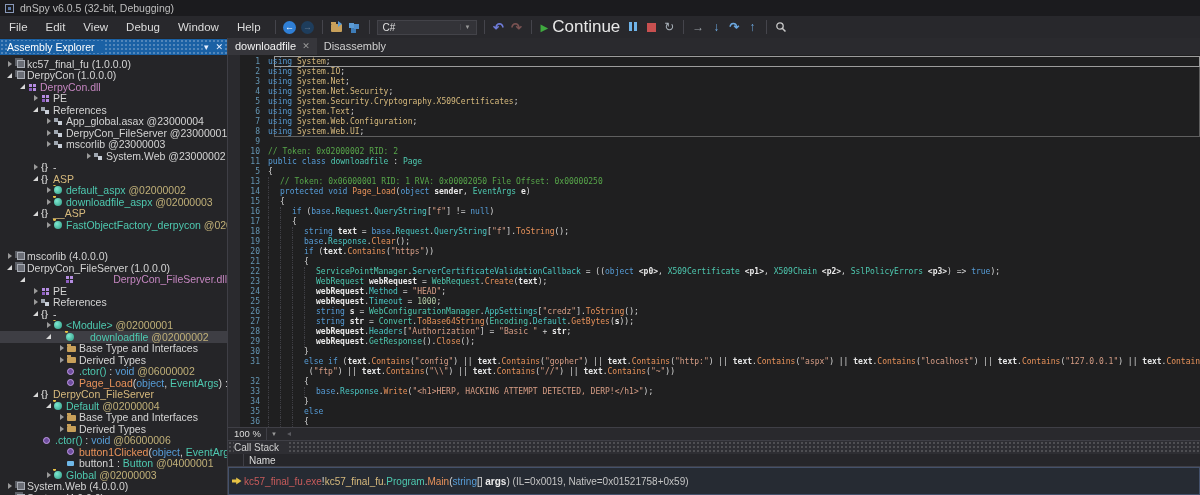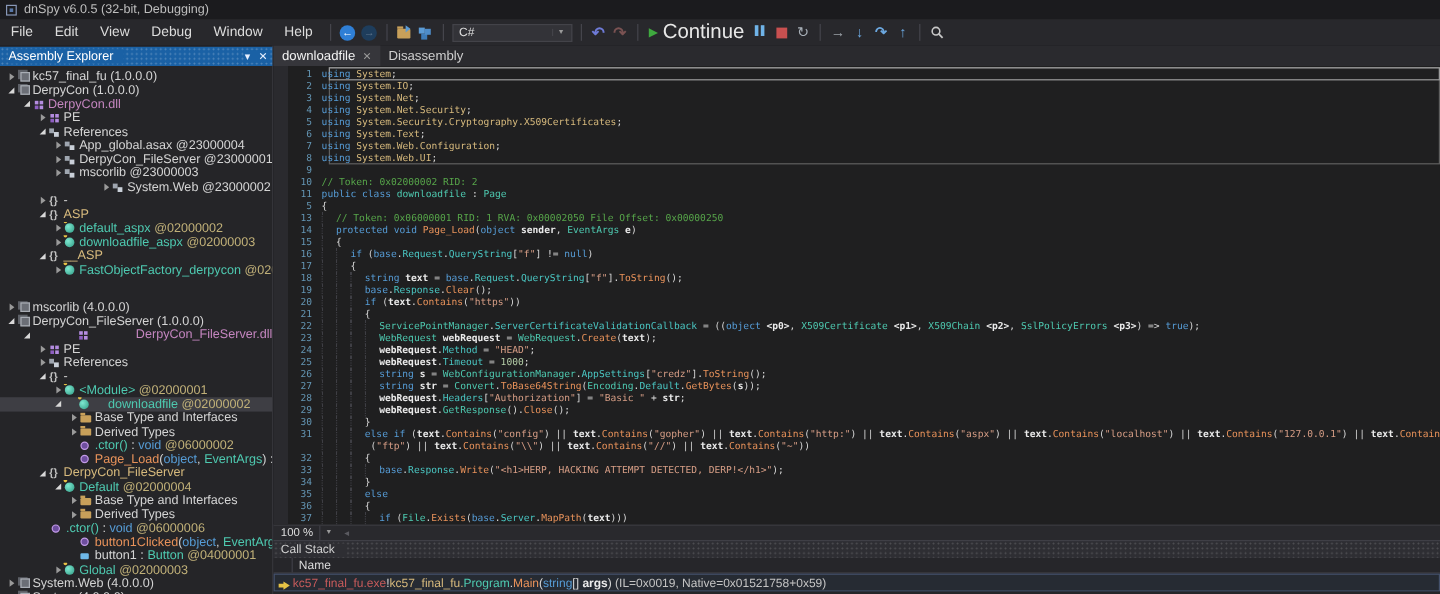--- a/index.html
+++ b/index.html
@@ -101,21 +101,21 @@
 
   
   .cs-hdr { height:15px; background-color:#2E2E33; display:flex; align-items:center; color:#D0D0D0; font-size:10px;
     padding-left:6px; border-top:1px solid #3F3F46;
     background-image:radial-gradient(circle, rgba(255,255,255,.16) .7px, transparent .9px); background-size:4px 4px; }
   .cs-hdr .t { background:#2E2E33; padding-right:10px; }
   .cs-col { height:13px; background:#26262A; border-bottom:1px solid #3F3F46; display:flex; align-items:center;
     font-size:10px; color:#DCDCDC; }
   .cs-col .icell { width:16px; height:100%; border-right:1px solid #3F3F46; flex:none; }
   .cs-col .name { padding-left:5px; }
-  .cs-row { height:15px; display:flex; align-items:flex-end; background:#262B33; border:1px solid #44516B;
+  .cs-row { height:28px; display:flex; align-items:center; background:#262B33; border:1px solid #44516B;
     font-size:10px; }
   .cs-row .icell { width:15px; flex:none; display:flex; justify-content:center; }
   .s-mod { color:#C75B5B; } .s-g { color:#D7BA7D; } .s-ty { color:#4EC9B0; } .s-me { color:#E8925A; }
   .s-kw { color:#569CD6; } .s-pl { color:#D8D8D8; } .s-lo { color:#ECECEC; font-weight:bold; } .s-dim { color:#C4C4C4; }
   .cs-fill { flex:1; background:#252528; }
 </style>
 </head>
 <body>
 
 <div class="titlebar">

